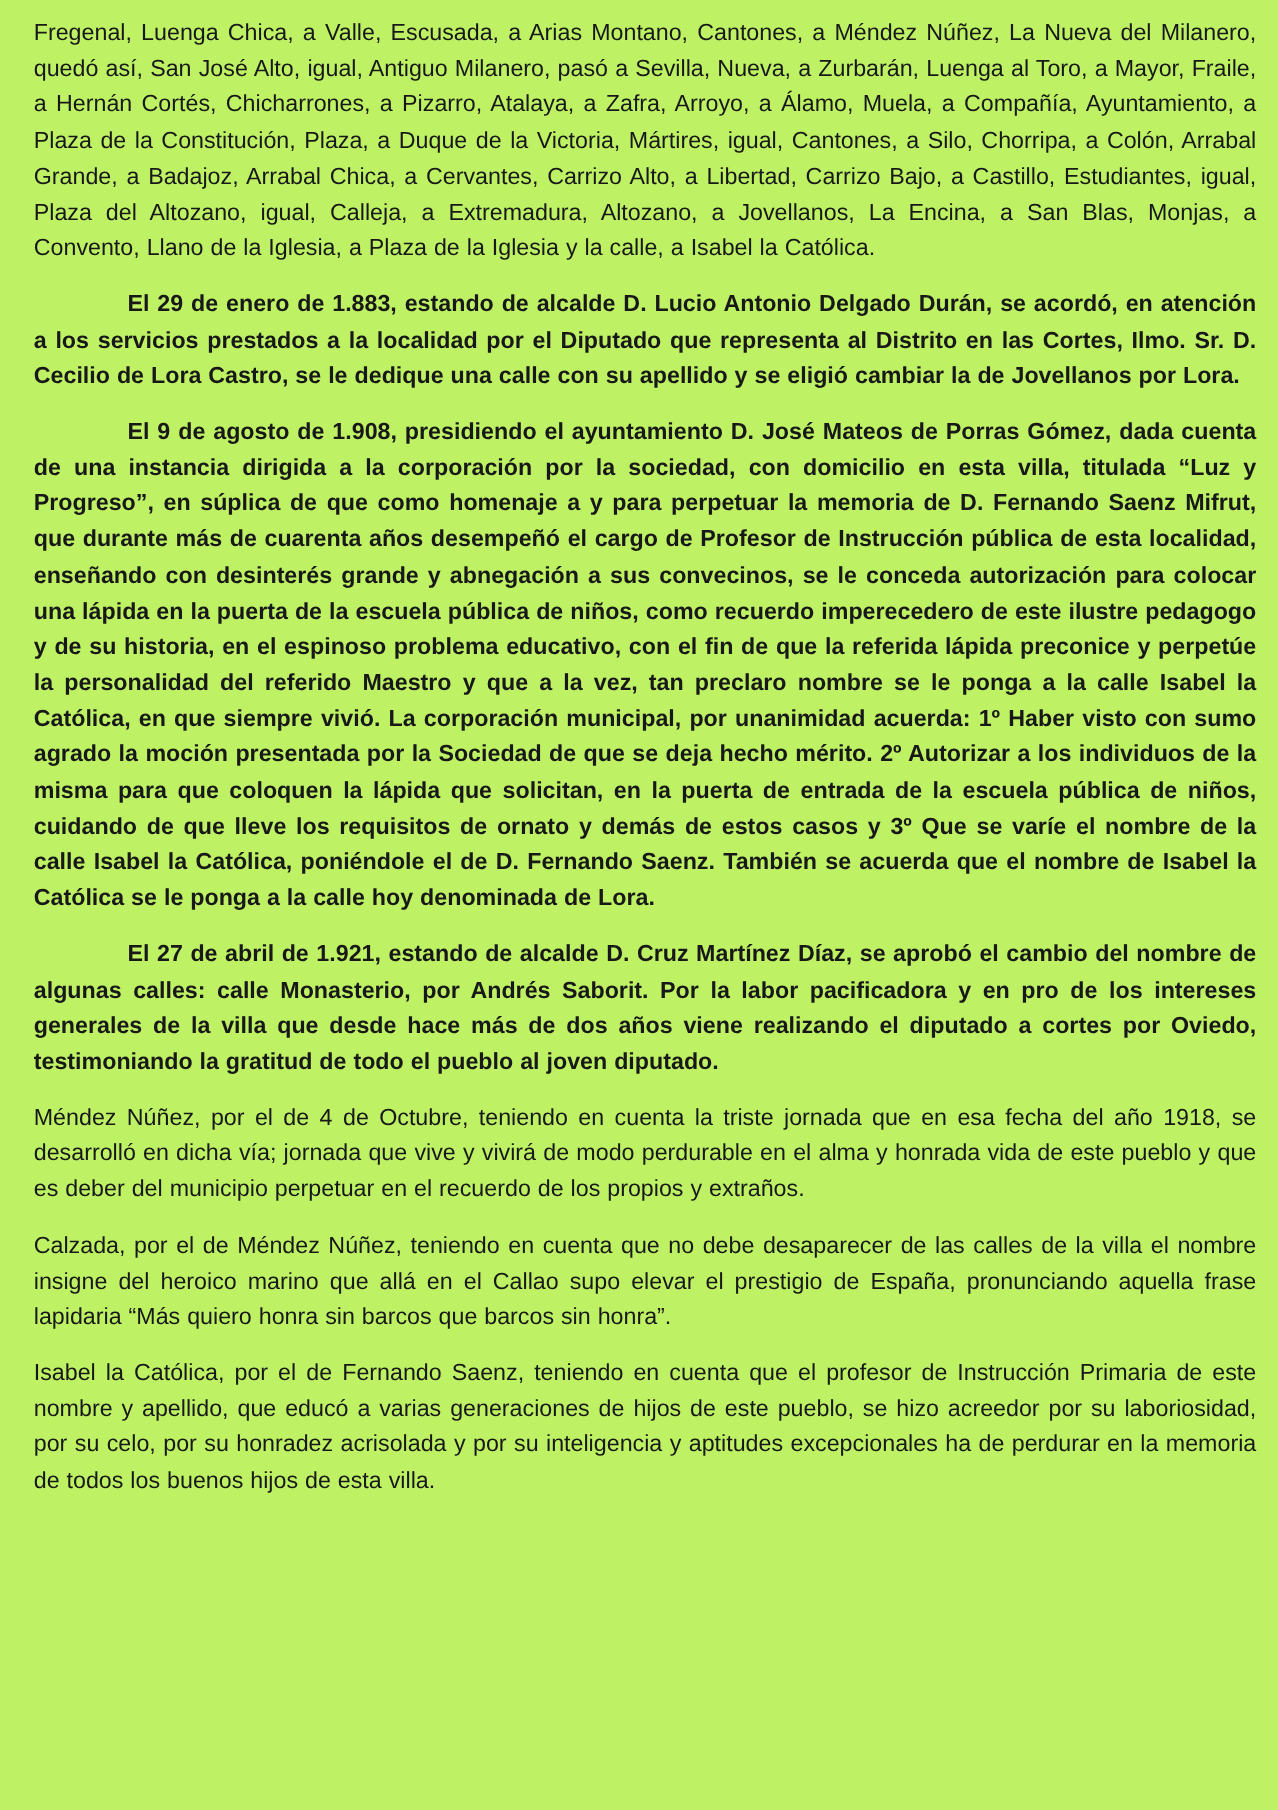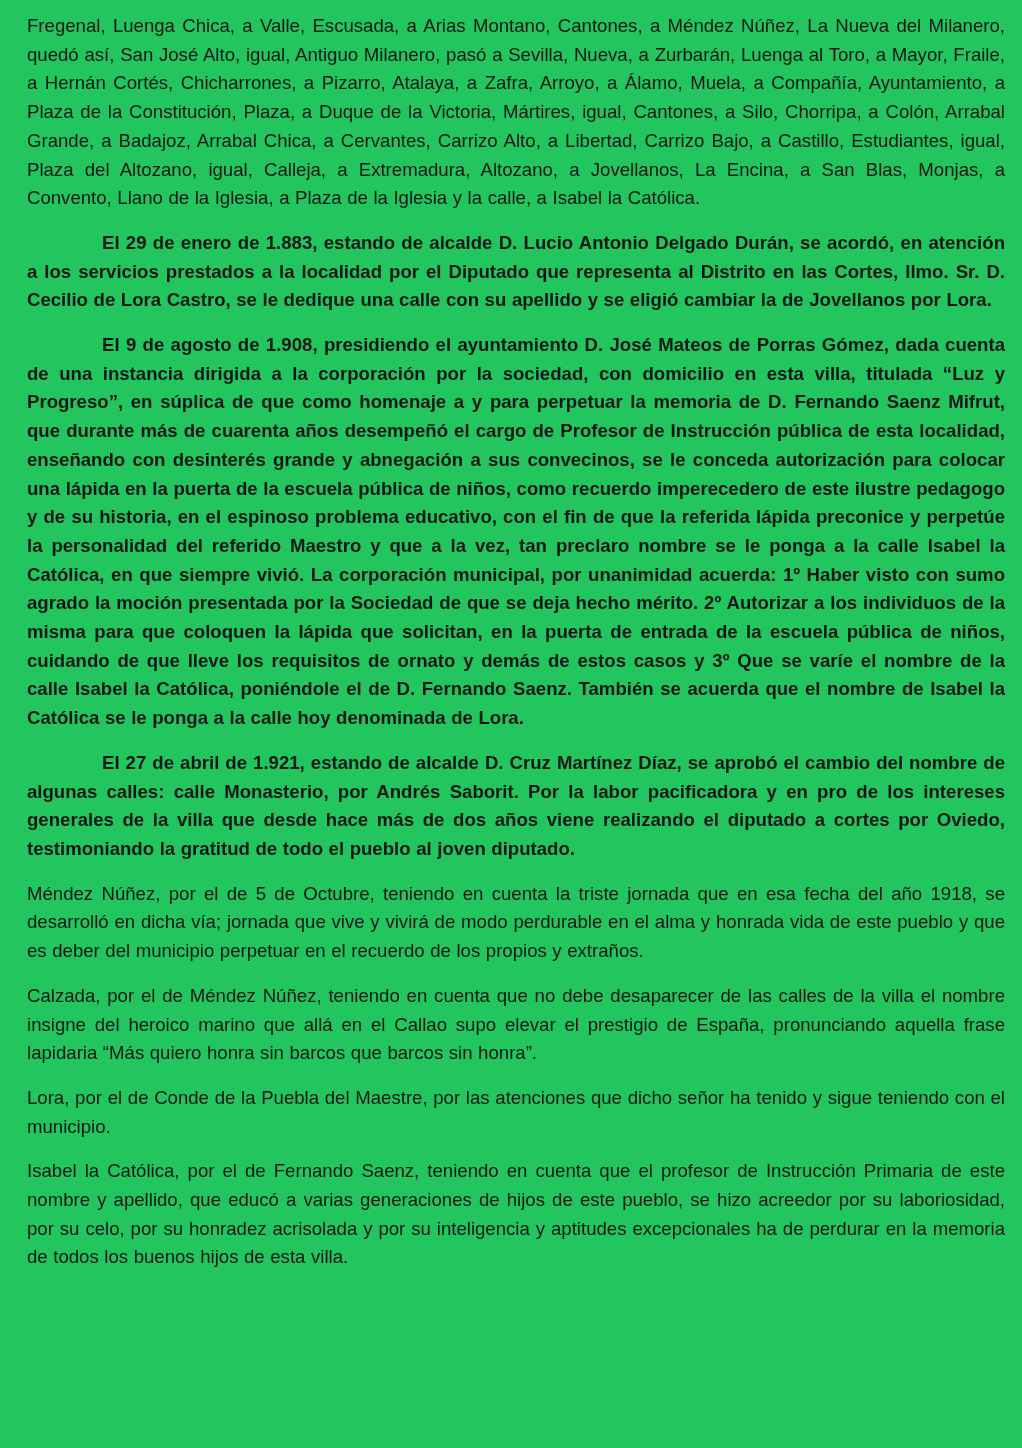--- a/index.html
+++ b/index.html
@@ -6,21 +6,21 @@
   html, body {
     margin: 0;
     padding: 0;
     background: #ffffff;
   }
   .page {
     position: relative;
     width: 1022px;
     height: 1448px;
     margin: 0 auto;
-    background: #22c55e;
+    background: #bef264;
     box-sizing: border-box;
     padding: 12px 17px 20px 27px;
     overflow: hidden;
     font-family: "Liberation Sans", "DejaVu Sans", sans-serif;
     color: #181818;
     font-size: 18.6px;
     line-height: 28.7px;
     text-align: justify;
     -webkit-font-smoothing: antialiased;
   }
@@ -38,18 +38,17 @@
 </style>
 </head>
 <body>
 
 <div class="page">
   <div id="doc-body">
       <p class="">Fregenal, Luenga Chica, a Valle, Escusada, a Arias Montano, Cantones, a Méndez Núñez,  La  Nueva del Milanero, quedó así, San José Alto, igual, Antiguo Milanero, pasó a Sevilla, Nueva, a Zurbarán, Luenga al Toro, a Mayor, Fraile, a Hernán Cortés, Chicharrones, a Pizarro, Atalaya, a Zafra, Arroyo, a Álamo, Muela, a Compañía, Ayuntamiento, a Plaza de la Constitución, Plaza, a Duque de la Victoria, Mártires, igual, Cantones, a Silo, Chorripa, a Colón, Arrabal Grande, a Badajoz, Arrabal Chica, a Cervantes, Carrizo Alto, a Libertad, Carrizo Bajo, a Castillo, Estudiantes, igual, Plaza del Altozano, igual, Calleja, a Extremadura, Altozano, a Jovellanos, La Encina, a San Blas, Monjas, a Convento, Llano de la Iglesia, a Plaza de la Iglesia y la calle, a Isabel la Católica.</p>
       <p class="indent">El 29 de enero de 1.883, estando de alcalde D. Lucio Antonio Delgado Durán, se acordó, en atención a los servicios prestados a la localidad por el Diputado que representa al Distrito en las Cortes, Ilmo. Sr. D. Cecilio de Lora Castro, se le dedique una calle con su apellido y se eligió cambiar la de Jovellanos por Lora.</p>
       <p class="indent">El 9 de agosto de 1.908, presidiendo el ayuntamiento D. José Mateos de Porras Gómez, dada cuenta de una instancia dirigida a la corporación por la sociedad, con domicilio en esta villa, titulada “Luz y Progreso”, en súplica de que como homenaje a y para perpetuar la memoria de D. Fernando Saenz Mifrut, que durante más de cuarenta años desempeñó el cargo de Profesor de Instrucción pública de esta localidad, enseñando con desinterés grande y abnegación a sus convecinos, se le conceda autorización para colocar una lápida en la puerta de la escuela pública de niños, como recuerdo imperecedero de este ilustre pedagogo y de su historia, en el espinoso problema educativo, con el fin de que la referida lápida preconice y perpetúe  la personalidad del referido Maestro y que a la vez, tan preclaro nombre se le ponga a la calle Isabel la Católica, en que siempre vivió. La corporación municipal, por unanimidad acuerda: 1º Haber visto con sumo agrado la moción presentada por la Sociedad de que se deja hecho mérito. 2º Autorizar a los individuos de la misma para que coloquen la lápida que solicitan, en la puerta de entrada de la escuela pública de niños, cuidando de que lleve los requisitos de ornato y demás de estos casos y 3º Que se varíe el nombre de la calle Isabel la Católica, poniéndole el de D. Fernando Saenz. También se acuerda que el nombre de Isabel la Católica se le ponga a la calle hoy denominada de Lora.</p>
       <p class="indent">El 27 de abril de 1.921, estando de alcalde D. Cruz Martínez Díaz, se aprobó el cambio del nombre de algunas calles: calle Monasterio, por Andrés Saborit. Por la labor pacificadora y en pro de los intereses generales de la villa que desde hace más de dos años viene realizando el diputado a cortes por Oviedo, testimoniando la gratitud de todo el pueblo al joven diputado.</p>
-      <p class="">Méndez Núñez, por el de 5 de Octubre, teniendo en cuenta la triste jornada que en esa fecha del año 1918, se desarrolló en dicha vía; jornada que vive y vivirá de modo perdurable en el alma y honrada vida de este pueblo y que es deber del municipio perpetuar en el recuerdo de los propios y extraños.</p>
+      <p class="">Méndez Núñez, por el de 4 de Octubre, teniendo en cuenta la triste jornada que en esa fecha del año 1918, se desarrolló en dicha vía; jornada que vive y vivirá de modo perdurable en el alma y honrada vida de este pueblo y que es deber del municipio perpetuar en el recuerdo de los propios y extraños.</p>
       <p class="">Calzada, por el de Méndez Núñez, teniendo en cuenta que no debe desaparecer de las calles de la villa el nombre insigne del heroico marino que allá en el Callao supo elevar el prestigio de España, pronunciando aquella frase lapidaria “Más quiero honra sin barcos que barcos sin honra”.</p>
-      <p class="">Lora, por el de Conde de la Puebla del Maestre, por las atenciones que dicho señor ha tenido y sigue teniendo con el municipio.</p>
       <p class="">Isabel la Católica, por el de Fernando Saenz, teniendo en cuenta que el profesor de Instrucción Primaria de este nombre y apellido, que educó a varias generaciones de hijos de este pueblo, se hizo acreedor por su laboriosidad, por su celo, por su honradez acrisolada y por su inteligencia y aptitudes excepcionales ha de perdurar en la memoria de todos los buenos hijos de esta villa.</p>
     </div>
 </div>
 
 </body></html>

